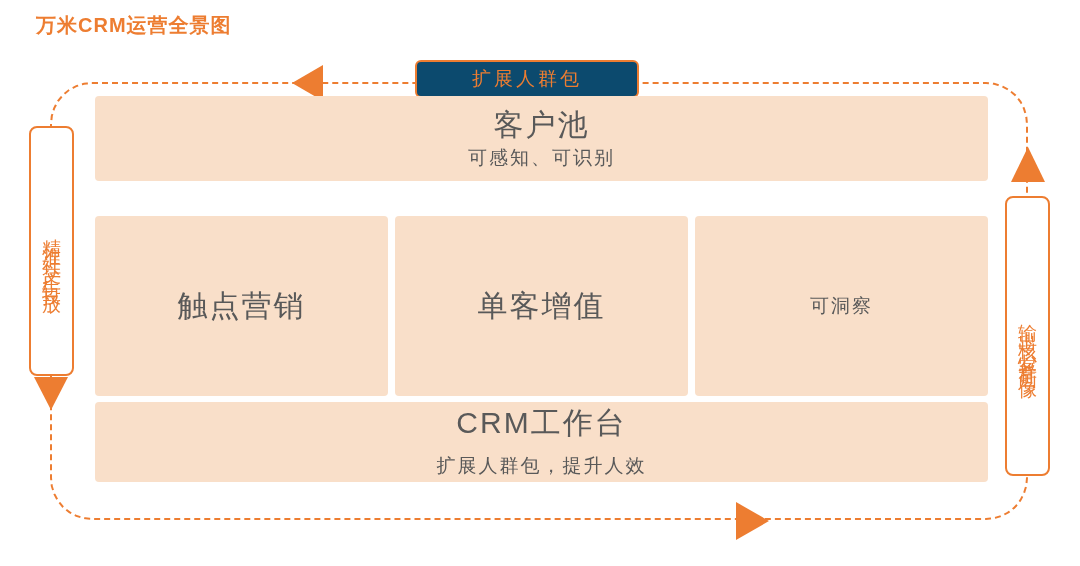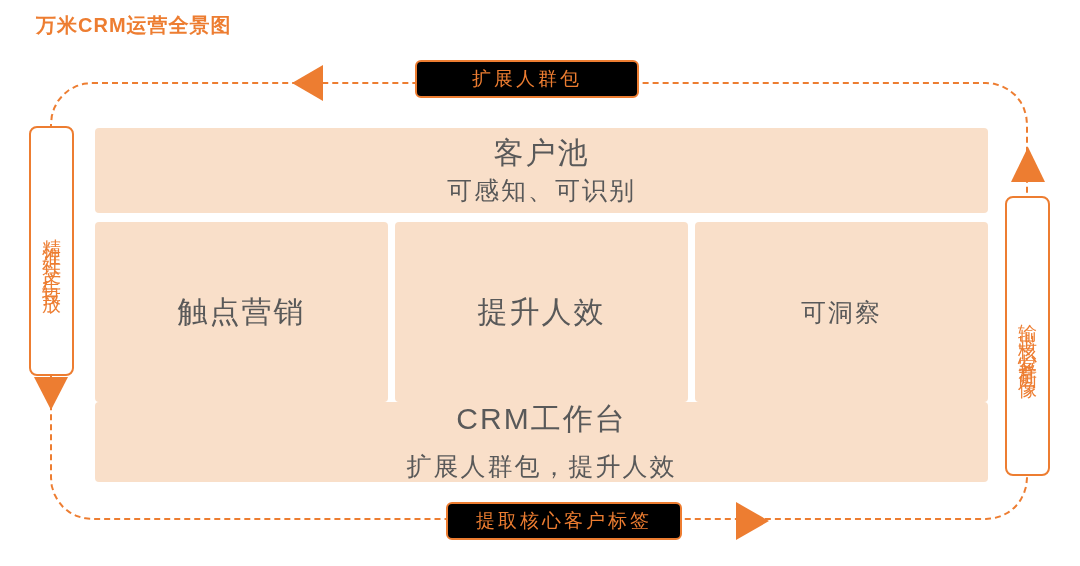--- a/index.html
+++ b/index.html
@@ -18,21 +18,21 @@
   }
 
   
   .loop {
     position: absolute; left: 50px; top: 82px; width: 978px; height: 438px;
     border: 2px dashed var(--accent, #ED7D31); border-radius: 42px;
   }
 
   
   .flow-label {
-    position: absolute; background: #000000;
+    position: absolute; background: #0c4a6e;
     border: 2px solid var(--accent, #ED7D31); border-radius: 6px;
     color: var(--accent, #ED7D31); font-size: 19px; letter-spacing: 3px;
     display: flex; align-items: center; justify-content: center;
   }
   .flow-label.top    { left: 415px; top: 60px;  width: 224px; height: 38px; }
   .flow-label.bottom { left: 446px; top: 502px; width: 236px; height: 38px; }
 
   
   .vlabel {
     position: absolute; background: #ffffff;
@@ -68,27 +68,27 @@
     border-bottom: 35px solid var(--accent, #ED7D31);
   }
 
   
   .block {
     position: absolute; background: var(--block-bg, #F9DFC9); border-radius: 4px;
     color: var(--block-text, #595959); text-align: center;
     display: flex; flex-direction: column; align-items: center; justify-content: center;
   }
   .block .b-title    { font-size: 30px; line-height: 1.2; letter-spacing: 2px; }
-  .block .b-subtitle { font-size: 25px; line-height: 1.3; letter-spacing: 2px; }
+  .block .b-subtitle { font-size: 19px; line-height: 1.3; letter-spacing: 2px; }
 
-  .block.pool      { left: 95px; top: 128px; width: 893px; height: 85px; gap: 3px; }
+  .block.pool      { left: 95px; top: 96px; width: 893px; height: 85px; gap: 3px; }
   .block.workbench { left: 95px; top: 402px; width: 893px; height: 80px; gap: 13px; }
 
   .mid-row {
-    position: absolute; left: 95px; top: 222px; width: 893px; height: 180px;
+    position: absolute; left: 95px; top: 216px; width: 893px; height: 180px;
     display: flex; gap: 7px; border-radius: 10px;
   }
   .mid-row .block {
     position: relative; flex: 1 1 0; height: 100%; gap: 38px;
   }
 </style>
 </head>
 <body>
 
 <div class="stage">
@@ -98,37 +98,34 @@
   <div class="loop"></div>
 
   <div class="tri left"></div>
   <div class="tri up"></div>
   <div class="tri down"></div>
   <div class="tri right"></div>
 
   <div class="flow-label top">
     <span>扩展人群包</span>
   </div>
-  <div class="flow-label bottom">
-    <span>提取核心客户标签</span>
-  </div>
   <div class="vlabel left">精准社交广告投放</div>
   <div class="vlabel right">输出核心客群画像</div>
 
   <div class="block pool">
     <div class="b-title">客户池</div>
     <div class="b-subtitle">可感知、可识别</div>
   </div>
 
   <div class="mid-row">
     <div class="block">
       <div class="b-title">触点营销</div>
     </div>
     <div class="block">
-      <div class="b-title">提升人效</div>
+      <div class="b-title">单客增值</div>
     </div>
     <div class="block">
       <div class="b-subtitle">可洞察</div>
     </div>
   </div>
 
   <div class="block workbench">
     <div class="b-title">CRM工作台</div>
     <div class="b-subtitle">扩展人群包，提升人效</div>
   </div>

